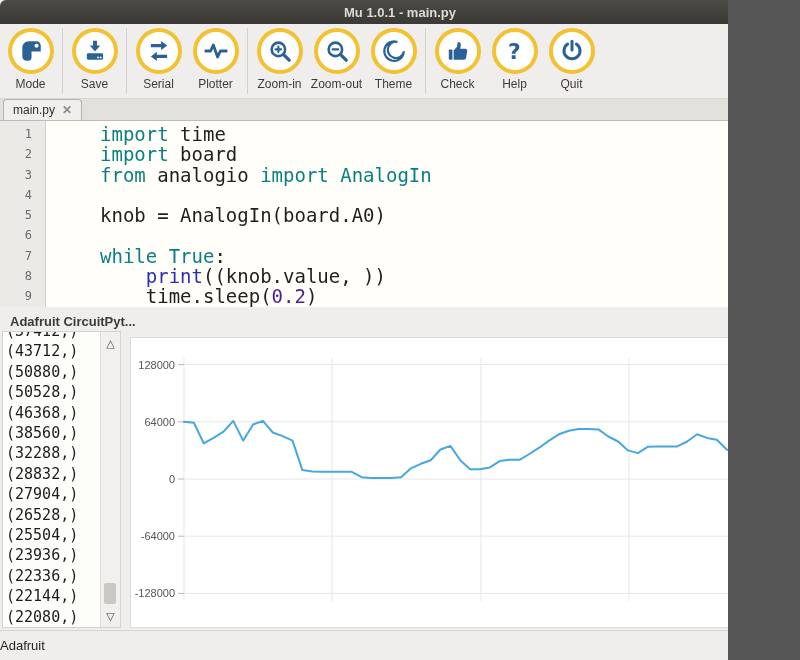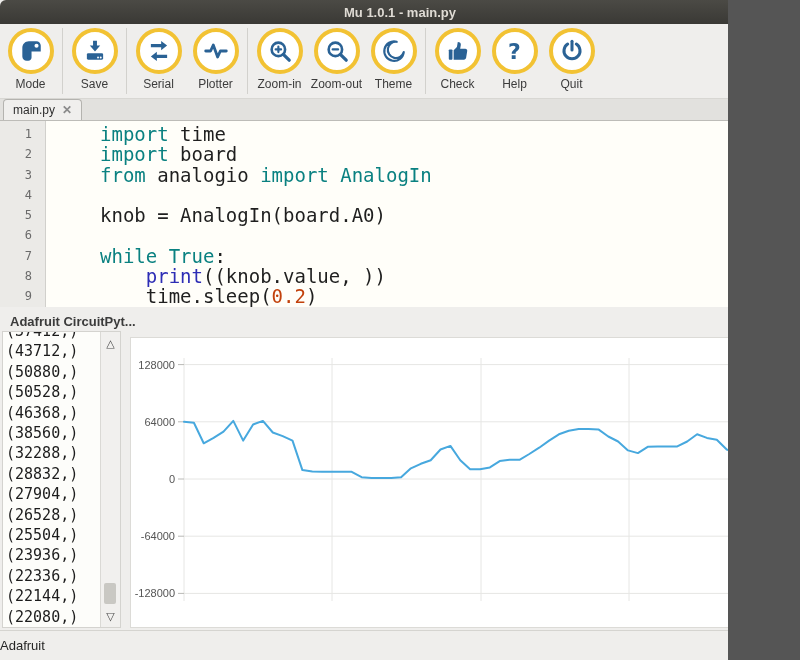--- a/index.html
+++ b/index.html
@@ -41,21 +41,21 @@
   .editor { position:absolute; top:121px; left:0; width:800px; height:186px; background:#fffef9;
     display:flex; overflow:hidden; }
   .gutter { width:46px; background:#ebeae7; border-right:1px solid #d1d0cc; padding-top:3px; }
   .gut-num { font-family:"DejaVu Sans Mono", monospace; font-size:12px; line-height:20.3px;
     color:#6a6a6a; text-align:right; padding-right:13px; }
   .code { padding:3px 0 0 6px; }
   .code-line { font-family:"DejaVu Sans Mono", monospace; font-size:19px; line-height:20.3px;
     white-space:pre; color:#1f1f1f;margin-left:48px; }
   .tok-kw { color:#0a8181; }
   .tok-fn { color:#2d2db5; }
-  .tok-num { color:#c2410c; }
+  .tok-num { color:#4c1d95; }
   .tok-pl { color:#1f1f1f; }
 
   
   .dock-headers { position:absolute; top:307px; left:0; width:800px; height:24px; background:#efeeec; }
   .dock-title { position:absolute; top:7px; font-size:13px; font-weight:bold; color:#3b3b3b; white-space:nowrap; }
   .dock-title.serial { left:10px; }
   .dock-title.plotter { left:128px; }
 
   
   .serial-pane { position:absolute; top:331px; left:2px; width:119px; height:297px;

